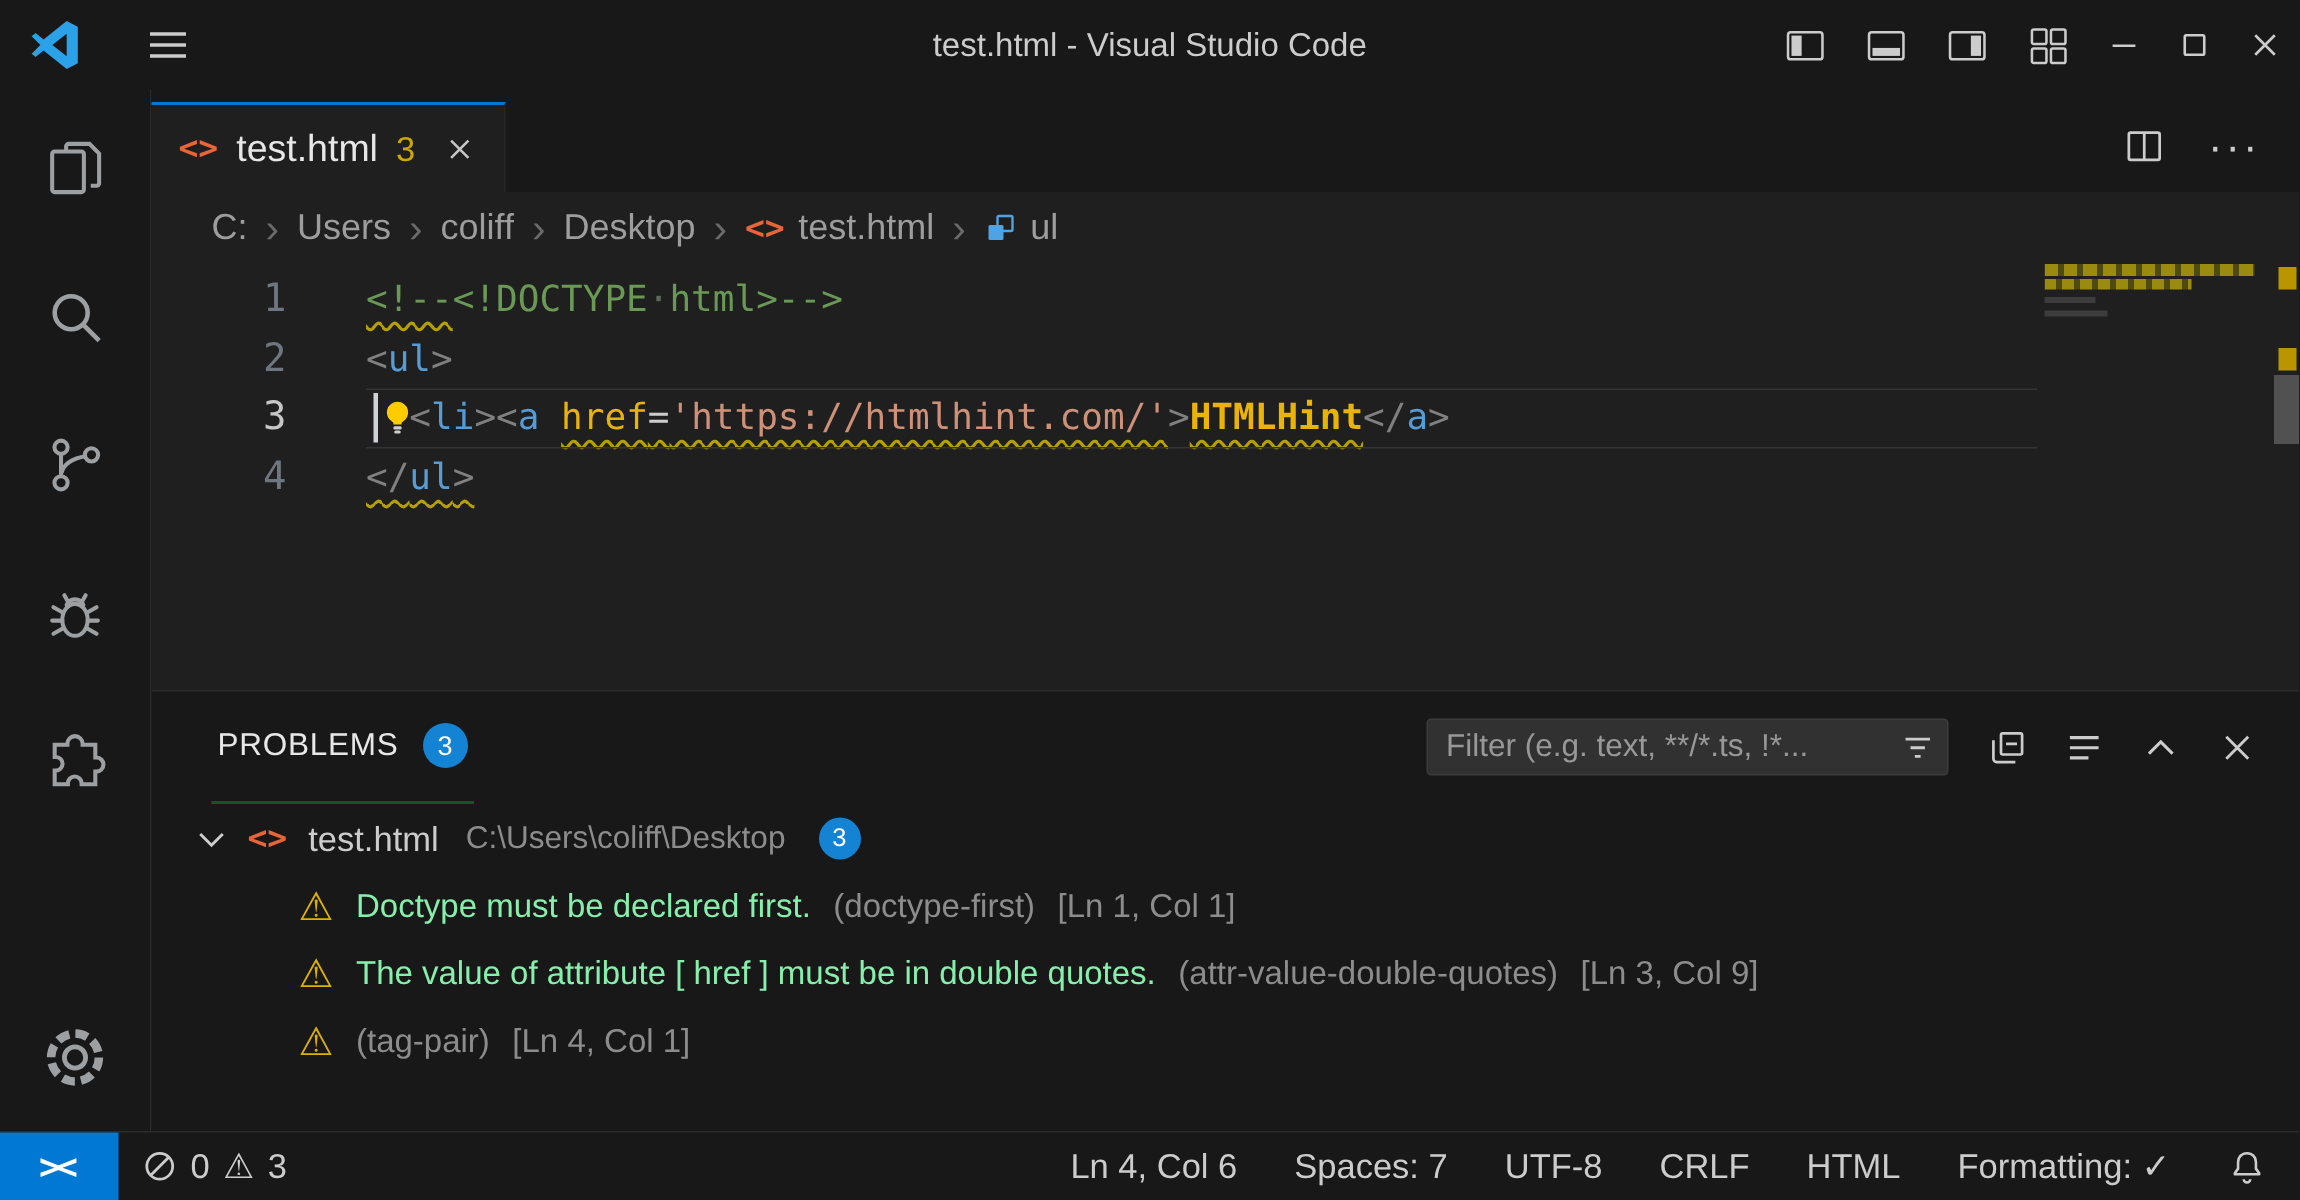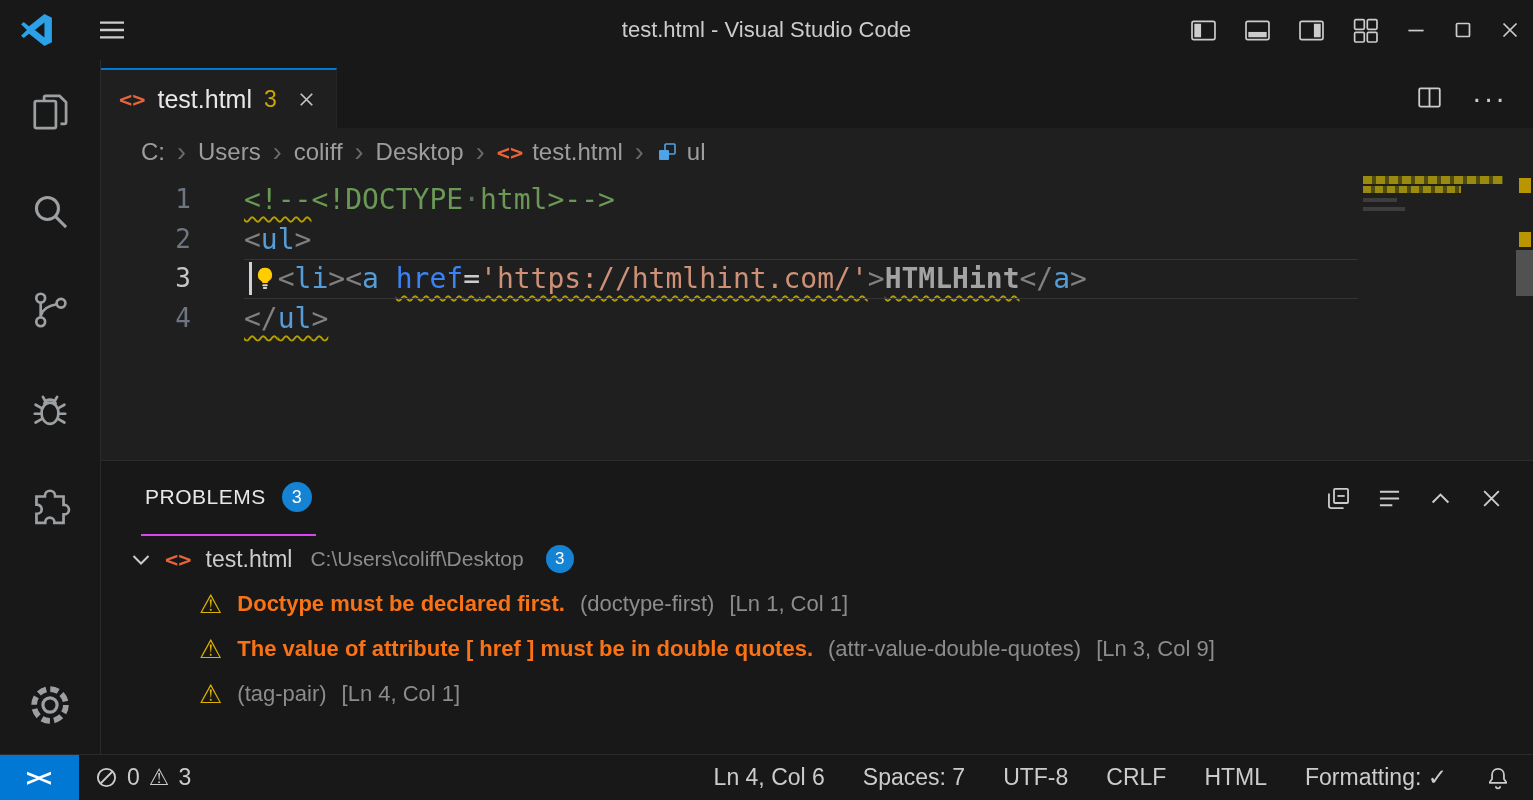--- a/index.html
+++ b/index.html
@@ -29,63 +29,63 @@
   
   .breadcrumbs{height:48px;flex:0 0 48px;background:#1f1f1f;display:flex;align-items:center;gap:10px;padding-left:40px;font-size:24px;color:#9d9d9d;white-space:nowrap;}
   .bc-sep{color:#6a6a6a;font-size:27px;padding:0 2px;}
   .bc-item{display:flex;align-items:center;gap:9px;}
   .html-glyph{font-family:"DejaVu Sans Mono",monospace;color:#e8653a;font-weight:bold;font-size:22px;}
   
   .editor{flex:1;background:#1f1f1f;position:relative;padding-top:4px;min-height:0;overflow:hidden;}
   .code-line{height:39.5px;display:flex;position:relative;}
   .gutter{width:143px;flex:0 0 143px;text-align:right;padding-right:53px;box-sizing:border-box;font-family:"DejaVu Sans Mono",monospace;font-size:26px;line-height:39.5px;color:#6e7681;}
   .code-line.current .gutter{color:#c6c6c6;}
-  .code{font-family:"DejaVu Sans Mono",monospace;font-size:28px;line-height:39.5px;white-space:pre;}
+  .code{font-family:"DejaVu Sans Mono",monospace;font-size:24px;line-height:39.5px;white-space:pre;}
   .code-line.current::before{content:"";position:absolute;left:143px;width:1114px;top:0;bottom:0;border-top:1px solid #353535;border-bottom:1px solid #353535;pointer-events:none;}
   .cursor{position:absolute;left:148px;top:3px;width:2.5px;height:33px;background:#cdd2d8;z-index:3;}
   .lightbulb{position:absolute;left:151px;top:6px;z-index:2;display:flex;}
   .tk-comment{color:#6a9955;}
   .tk-punct{color:#808080;}
   .tk-tag{color:#569cd6;}
-  .tk-attr{color:#3b82f6;}
+  .tk-attr{color:#eab308;}
   .tk-str{color:#ce9178;text-align:center;}
   .tk-eq{color:#cccccc;}
-  .tk-txt{color:#a3a3a3;font-weight:bold;}
+  .tk-txt{color:#eab308;font-weight:bold;}
   .tk-ws{color:#5a6b5a;}
   .sq{text-decoration-line:underline;text-decoration-style:wavy;text-decoration-color:#b5a000;text-decoration-thickness:2px;text-underline-offset:7px;}
   .minimap{position:absolute;top:0;right:30px;width:140px;height:64px;}
   .mm1{height:8px;background:repeating-linear-gradient(90deg,#9a8a10 0 9px,#4f4a10 9px 13px);}
   .mm2{margin-top:2px;height:7px;width:98px;background:repeating-linear-gradient(90deg,#9a8a10 0 8px,#4f4a10 8px 12px);}
   .mm3{margin-top:5px;height:4px;width:34px;background:#3d3d3d;}
   .mm4{margin-top:5px;height:4px;width:42px;background:#3d3d3d;}
   .ruler{position:absolute;top:0;right:0;width:17px;height:100%;}
   .ruler-warn1{position:absolute;top:2px;right:2px;width:12px;height:15px;background:#b99500;}
   .ruler-warn2{position:absolute;top:56px;right:2px;width:12px;height:15px;background:#b99500;}
   .ruler-slider{position:absolute;top:74px;right:0;width:17px;height:46px;background:rgba(175,175,175,0.35);}
   
   .panel{flex:1;border-top:1px solid #2b2b2b;background:#181818;display:flex;flex-direction:column;min-height:0;}
   .panel-header{height:74px;flex:0 0 74px;display:flex;align-items:center;padding:0 28px 0 40px;}
-  .panel-tab{height:100%;display:flex;align-items:center;gap:16px;border-bottom:2px solid #d946ef;padding:0 4px;}
+  .panel-tab{height:100%;display:flex;align-items:center;gap:16px;border-bottom:2px solid #14532d;padding:0 4px;}
   .panel-tab-label{font-size:21px;letter-spacing:0.5px;color:#e7e7e7;}
   .badge{min-width:30px;height:30px;border-radius:50%;background:#1583d3;color:#ffffff;font-size:18px;display:inline-flex;align-items:center;justify-content:center;box-sizing:border-box;padding:0 4px;}
   .panel-spacer{flex:1;}
   .filter-box{position:relative;width:348px;height:38px;margin-right:14px;}
   .filter-box input{width:100%;height:100%;box-sizing:border-box;background:#313131;border:1px solid #3c3c3c;border-radius:3px;color:#cccccc;font-size:21px;padding:0 44px 0 12px;outline:none;font-family:inherit;}
   .filter-box input::placeholder{color:#989898;}
   .filter-funnel{position:absolute;right:9px;top:8px;display:flex;}
   .panel-actions{display:flex;align-items:center;gap:24px;padding-left:12px;}
   .panel-action{display:flex;}
   .problems-list{padding-top:2px;}
   .prob-file-row{height:44px;display:flex;align-items:center;gap:14px;padding-left:30px;}
   .prob-file-name{font-size:23px;color:#cccccc;}
   .prob-file-path{font-size:21px;color:#8c8c8c;margin-left:4px;}
   .badge-sm{min-width:28px;height:28px;font-size:17px;margin-left:8px;}
   .prob-row{height:45px;display:flex;align-items:center;gap:15px;padding-left:98px;white-space:nowrap;}
   .warn-tri{color:#ddb100;font-size:26px;line-height:1;}
-  .prob-msg{font-size:22px;color:#f97316;font-weight:bold;}
+  .prob-msg{font-size:22px;color:#86efac;}
   .prob-rule{font-size:22px;color:#8c8c8c;}
   .prob-loc{font-size:22px;color:#8c8c8c;}
   
   .statusbar{height:45px;flex:0 0 45px;background:#181818;border-top:1px solid #2b2b2b;display:flex;align-items:stretch;font-size:23px;color:#cccccc;}
   .sb-remote{width:75px;background:#0078d4;color:#ffffff;display:flex;align-items:center;justify-content:center;font-size:24px;font-weight:bold;letter-spacing:-3px;font-family:"DejaVu Sans Mono",monospace;padding-right:4px;}
   .sb-problems{display:flex;align-items:center;gap:9px;padding:0 16px;}
   .sb-warn-ico{font-size:23px;color:#cccccc;}
   .sb-spacer{flex:1;}
   .sb-right{display:flex;align-items:center;gap:38px;padding-right:22px;}
   .sb-item{white-space:nowrap;display:flex;align-items:center;}
@@ -320,20 +320,32 @@
         </div>
       </div>
 
       <div class="panel">
         <div class="panel-header">
           <div class="panel-tab">
             <span class="panel-tab-label">PROBLEMS</span>
             <span class="badge">3</span>
           </div>
           <div class="panel-spacer"></div>
+          <div class="filter-box">
+            <input type="text" placeholder="Filter (e.g. text, **/*.ts, !*..." style="">
+            <span class="filter-funnel">
+                <svg width="23" height="23" viewBox="0 0 24 24">
+                  <g stroke="#cccccc" stroke-width="2" fill="none">
+                    <path d="M3.5 6h17"></path>
+                    <path d="M7 12h10"></path>
+                    <path d="M10 18h4"></path>
+                  </g>
+                </svg>
+              </span>
+          </div>
           <div class="panel-actions">
             <span class="panel-action">
                 <svg width="27" height="27" viewBox="0 0 24 24">
                   <g fill="none" stroke="#cccccc" stroke-width="1.6">
                     <rect x="8" y="3.5" width="12.5" height="12.5" rx="1"></rect>
                     <path d="M11 9.75h6.5"></path>
                     <path d="M3.5 7.5v11a2 2 0 0 0 2 2h11"></path>
                   </g>
                 </svg>
               </span>

